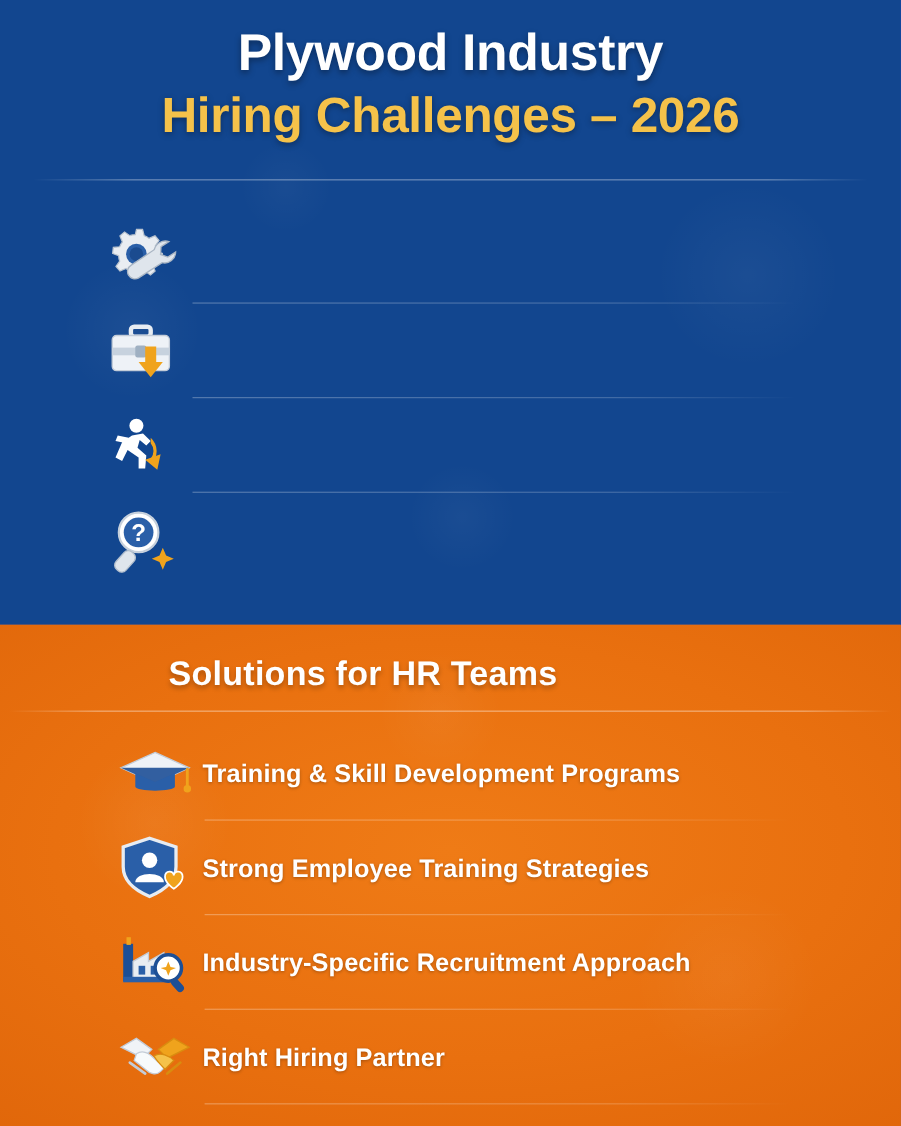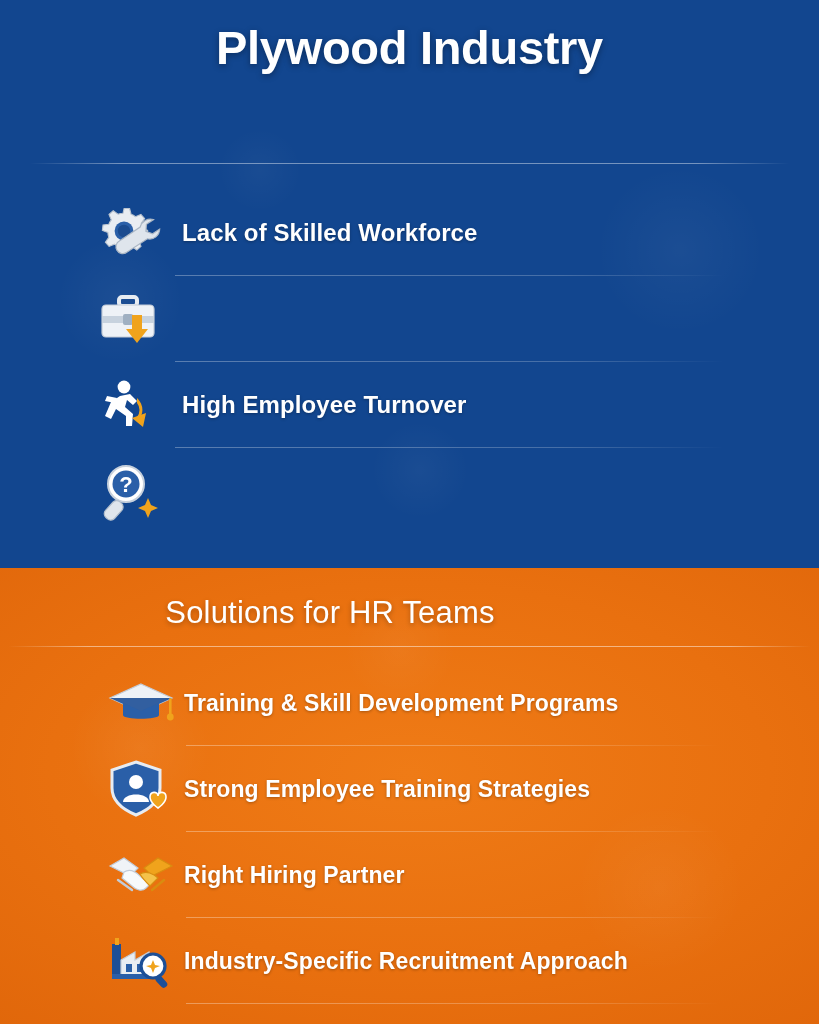--- a/index.html
+++ b/index.html
@@ -140,21 +140,21 @@
     pointer-events: none;
   }
 
   .sub-title {
     position: absolute;
     left: 0;
     top: 27px;
     width: 660px;
     text-align: center;
     font-size: 31px;
-    font-weight: normal;
+    font-weight: bold;
     color: #ffffff;
     text-shadow: 0 2px 5px rgba(0,0,0,0.28);
     letter-spacing: 0.2px;
   }
   .sub-divider {
     position: absolute;
     left: 8px;
     top: 78px;
     width: 803px;
     height: 1px;
@@ -176,39 +176,39 @@
 </style>
 </head>
 <body>
 
 <div class="page">
 
   <div class="top-section">
 
     <div class="title-wrap">
       <div class="title-line1">Plywood Industry</div>
+      <div class="title-line2">Hiring Challenges – 2026</div>
     </div>
     <div class="title-divider"></div>
 
     <div class="list top-list">
 
       <div class="row">
         <span class="ico">
           <svg viewBox="0 0 70 62" width="70" height="62" xmlns="http://www.w3.org/2000/svg">
             <g>
               <path d="M24 6 L30 6 L31.6 12.2 A16 16 0 0 1 36.4 14.9 L42.3 12.4 L46.3 17 L42.6 22.2 A16 16 0 0 1 43.6 27.6 L49.6 29.8 L48.9 35.8 L42.6 36.4 A16 16 0 0 1 39.9 41.2 L42.4 47.1 L37.8 51.1 L32.6 47.4 A16 16 0 0 1 27.2 48.4 L25 54.4 L19 53.7 L18.4 47.4 A16 16 0 0 1 13.6 44.7 L7.7 47.2 L3.7 42.6 L7.4 37.4 A16 16 0 0 1 6.4 32 L0.4 29.8 L1.1 23.8 L7.4 23.2 A16 16 0 0 1 10.1 18.4 L7.6 12.5 L12.2 8.5 L17.4 12.2 A16 16 0 0 1 22.8 11.2 Z" fill="#e9edf2" stroke="#b9c3cf" stroke-width="1.2" transform="translate(6,1) scale(0.92)"></path>
               <circle cx="28" cy="29" r="9.4" fill="#2a5fa8"></circle>
               <circle cx="28" cy="29" r="6.2" fill="#1b4b8f"></circle>
             </g>
             <g transform="translate(30,22) rotate(12)">
               <path d="M6 28 L24 10 A10 10 0 0 0 34 -2 L28 4 L21 3 L20 -4 L26 -10 A10.5 10.5 0 0 0 14.5 0 L-3 18 A5.2 5.2 0 1 0 6 28 Z" fill="#dfe5ec" stroke="#aab6c4" stroke-width="1.2"></path>
             </g>
           </svg>
         </span>
-        <span class="label">Lack of Skilled Workforce</span>
         <span class="rule"></span>
       </div>
 
       <div class="row">
         <span class="ico">
           <svg viewBox="0 0 70 62" width="70" height="62" xmlns="http://www.w3.org/2000/svg">
             <rect x="23" y="9" width="18" height="9" rx="3" fill="none" stroke="#e7ecf2" stroke-width="4"></rect>
             <rect x="6" y="17" width="52" height="32" rx="4" fill="#eef2f7" stroke="#c3ccd8" stroke-width="1.2"></rect>
             <rect x="6" y="28" width="52" height="7" fill="#c7d2de"></rect>
             <rect x="27" y="26" width="10" height="11" rx="2" fill="#9fb0c2"></rect>
@@ -222,21 +222,20 @@
       <div class="row">
         <span class="ico">
           <svg viewBox="0 0 70 62" width="70" height="62" xmlns="http://www.w3.org/2000/svg">
             <circle cx="28" cy="13" r="6.4" fill="#ffffff"></circle>
             <path d="M24 22 L34 20 L41 27 L37 31 L31 26 L29 33 L37 40 L36 52 L30 52 L30 42 L20 35 L15 45 L9 42 L15 28 Z" fill="#ffffff"></path>
             <path d="M11 22 L21 24 L19 29 L9 27 Z" fill="#ffffff"></path>
             <path d="M41 24 A16 16 0 0 1 41 48 L41 43 A11 11 0 0 0 41 29 Z" fill="#f0a31c"></path>
             <path d="M36 44 L50 39 L47 53 Z" fill="#f0a31c"></path>
           </svg>
         </span>
-        <span class="label">High Employee Turnover</span>
         <span class="rule"></span>
       </div>
 
       <div class="row">
         <span class="ico">
           <svg viewBox="0 0 70 62" width="70" height="62" xmlns="http://www.w3.org/2000/svg">
             <circle cx="30" cy="24" r="18" fill="#ffffff" stroke="#c6d0dc" stroke-width="2"></circle>
             <circle cx="30" cy="24" r="13.5" fill="#2a5fa8"></circle>
             <text x="30" y="32" font-family="Liberation Sans, sans-serif" font-size="22" font-weight="bold" fill="#ffffff" text-anchor="middle">?</text>
             <rect x="12" y="40" width="12" height="21" rx="5" transform="rotate(42 18 50)" fill="#dfe5ec" stroke="#b3bfcd" stroke-width="1.2"></rect>
@@ -272,35 +271,20 @@
     <div class="row">
       <span class="ico">
         <svg viewBox="0 0 70 62" width="70" height="62" xmlns="http://www.w3.org/2000/svg">
           <path d="M30 4 L54 12 L54 30 C54 44 42 52 30 57 C18 52 6 44 6 30 L6 12 Z" fill="#2a5fa8" stroke="#e7ecf2" stroke-width="3"></path>
           <circle cx="30" cy="24" r="7" fill="#ffffff"></circle>
           <path d="M17 44 C17 34 43 34 43 44 Z" fill="#ffffff"></path>
           <path d="M52 38 C52 33 60 33 60 39 C60 45 52 50 52 50 C52 50 44 45 44 39 C44 33 52 33 52 38 Z" fill="#f0a31c" stroke="#ffffff" stroke-width="1.6"></path>
         </svg>
       </span>
       <span class="label">Strong Employee Training Strategies</span>
-      <span class="rule"></span>
-    </div>
-
-    <div class="row">
-      <span class="ico">
-        <svg viewBox="0 0 70 62" width="70" height="62" xmlns="http://www.w3.org/2000/svg">
-          <path d="M4 22 L18 14 L32 24 L24 32 Z" fill="#f0f3f7" stroke="#c3ccd8" stroke-width="1.2"></path>
-          <path d="M66 22 L52 14 L38 24 L46 32 Z" fill="#f0a31c" stroke="#d98c10" stroke-width="1.2"></path>
-          <path d="M18 28 C24 24 30 28 34 32 C38 36 44 40 48 36 L40 44 C36 48 30 46 26 42 L16 34 Z" fill="#f7fafc" stroke="#c3ccd8" stroke-width="1.2"></path>
-          <path d="M34 30 C40 26 48 30 52 34 L44 42 C40 38 36 34 34 30 Z" fill="#f5c24a" stroke="#d98c10" stroke-width="1.2"></path>
-          <path d="M12 36 L26 46" stroke="#c3ccd8" stroke-width="2.4" stroke-linecap="round"></path>
-          <path d="M58 36 L46 46" stroke="#d98c10" stroke-width="2.4" stroke-linecap="round"></path>
-        </svg>
-      </span>
-      <span class="label">Right Hiring Partner</span>
       <span class="rule"></span>
     </div>
 
     <div class="row">
       <span class="ico">
         <svg viewBox="0 0 70 62" width="70" height="62" xmlns="http://www.w3.org/2000/svg">
           <rect x="6" y="14" width="9" height="34" fill="#1d4f96"></rect>
           <path d="M15 30 L29 22 L29 30 L43 22 L43 48 L15 48 Z" fill="#e9edf2" stroke="#c3ccd8" stroke-width="1.2"></path>
           <rect x="6" y="44" width="42" height="5" fill="#2a5fa8"></rect>
           <rect x="20" y="34" width="6" height="8" fill="#2a5fa8"></rect>
@@ -308,15 +292,30 @@
           <rect x="9" y="8" width="4" height="7" fill="#f0a31c"></rect>
           <circle cx="47" cy="36" r="12" fill="#ffffff" stroke="#1d4f96" stroke-width="3.2"></circle>
           <rect x="52" y="45" width="7" height="14" rx="3.5" transform="rotate(-42 55 52)" fill="#1d4f96"></rect>
           <path d="M47 30 L49 35 L54 36 L49 38 L47 43 L45 38 L40 36 L45 35 Z" fill="#f0a31c"></path>
         </svg>
       </span>
       <span class="label">Industry-Specific Recruitment Approach</span>
       <span class="rule"></span>
     </div>
 
+    <div class="row">
+      <span class="ico">
+        <svg viewBox="0 0 70 62" width="70" height="62" xmlns="http://www.w3.org/2000/svg">
+          <path d="M4 22 L18 14 L32 24 L24 32 Z" fill="#f0f3f7" stroke="#c3ccd8" stroke-width="1.2"></path>
+          <path d="M66 22 L52 14 L38 24 L46 32 Z" fill="#f0a31c" stroke="#d98c10" stroke-width="1.2"></path>
+          <path d="M18 28 C24 24 30 28 34 32 C38 36 44 40 48 36 L40 44 C36 48 30 46 26 42 L16 34 Z" fill="#f7fafc" stroke="#c3ccd8" stroke-width="1.2"></path>
+          <path d="M34 30 C40 26 48 30 52 34 L44 42 C40 38 36 34 34 30 Z" fill="#f5c24a" stroke="#d98c10" stroke-width="1.2"></path>
+          <path d="M12 36 L26 46" stroke="#c3ccd8" stroke-width="2.4" stroke-linecap="round"></path>
+          <path d="M58 36 L46 46" stroke="#d98c10" stroke-width="2.4" stroke-linecap="round"></path>
+        </svg>
+      </span>
+      <span class="label">Right Hiring Partner</span>
+      <span class="rule"></span>
+    </div>
+
   </div>
 
 </div>
 
 </body></html>

